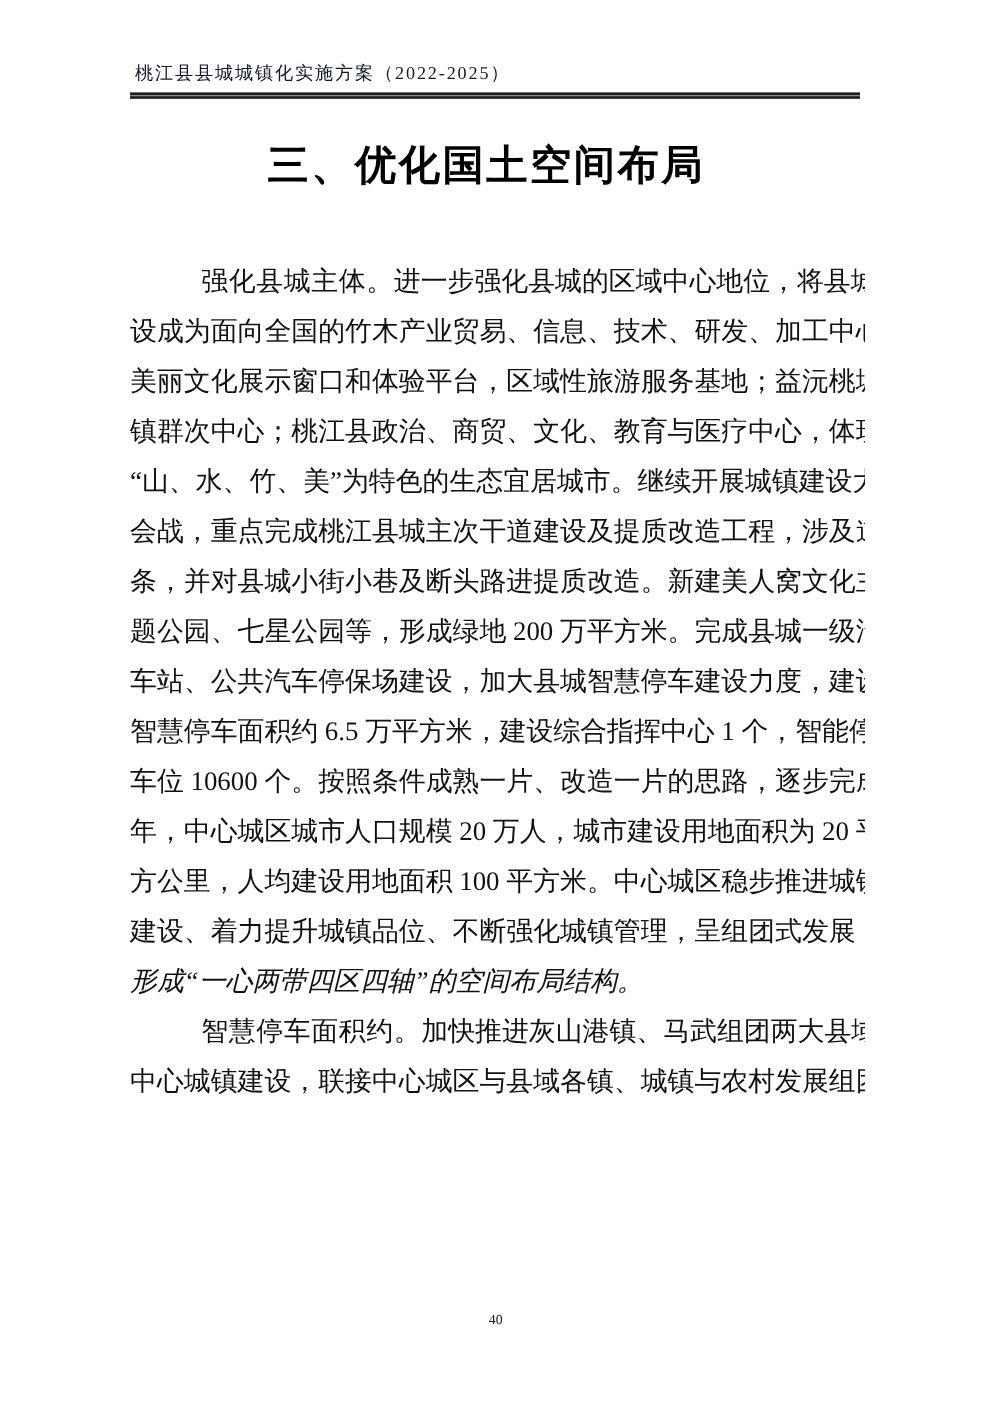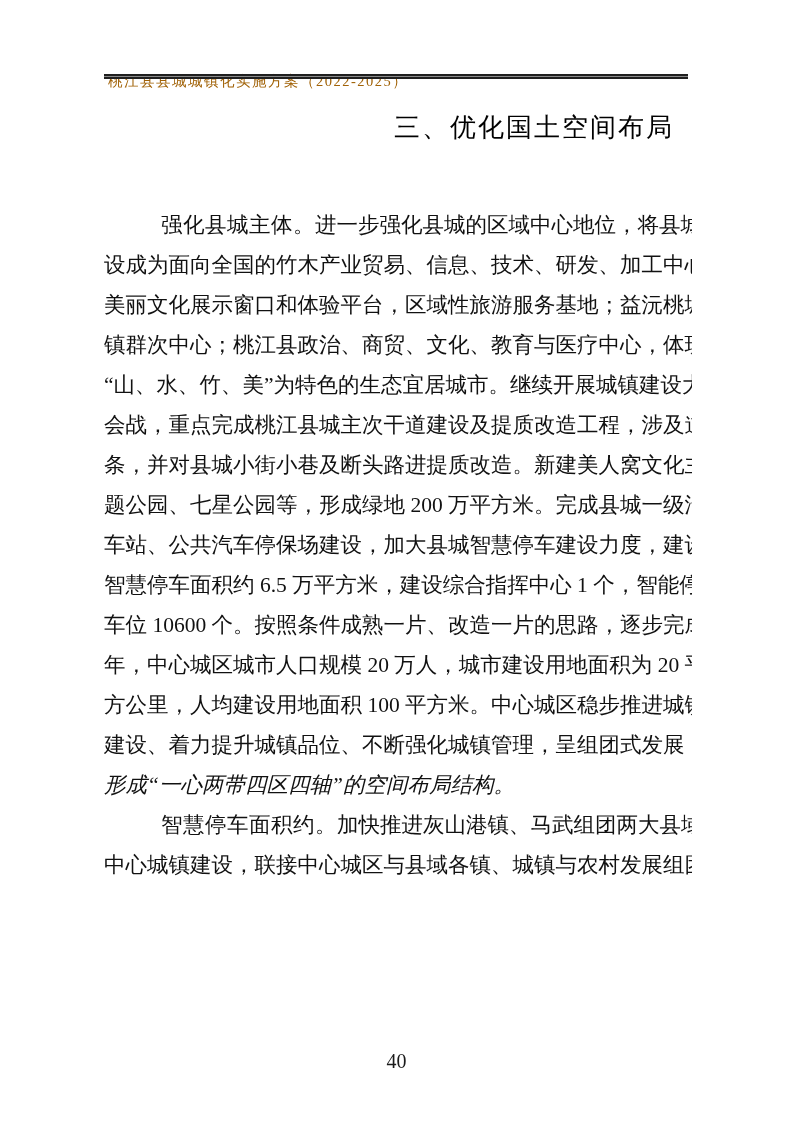--- a/index.html
+++ b/index.html
@@ -16,44 +16,43 @@
     font-family: "Liberation Serif", serif;
     overflow: hidden;
   }
   
   .running-head {
     position: absolute;
     left: 108px;
     top: 49px;
     font-size: 14.5px;
     letter-spacing: 1.5px;
-    color: #a16207;
+    color: #0f172a;
     white-space: nowrap;
-    margin-top: 23px;
   }
   .head-rule {
     position: absolute;
     left: 104px;
     top: 74px;
     width: 584px;
     height: 1px;
     background: #8a8a8a;
     border-top: 2px solid #1f1f1f;
     border-bottom: 2px solid #1f1f1f;
   }
   
   .chapter-title {
     position: absolute;
     left: 104px;
     top: 110px;
     width: 570px;
-    text-align: right;
+    text-align: center;
     font-family: "Liberation Sans", sans-serif;
-    font-weight: 400;
-    font-size: 26px;
+    font-weight: 700;
+    font-size: 33px;
     letter-spacing: 2px;
     color: #000000;
     white-space: nowrap;
   }
   
   .section-heading {
     position: absolute;
     left: 104px;
     top: 165px;
     font-family: "Liberation Sans", sans-serif;
@@ -92,21 +91,21 @@
     font-weight: 400;
     letter-spacing: 0.5px;
   }
   
   .page-number {
     position: absolute;
     left: 0;
     top: 1050px;
     width: 793px;
     text-align: center;
-    font-size: 20px;
+    font-size: 11px;
     color: #1a1a1a;
   }
 </style>
 </head>
 <body>
 
 <div class="page">
 
   <div class="running-head">桃江县县城城镇化实施方案（2022-2025）</div>
 

